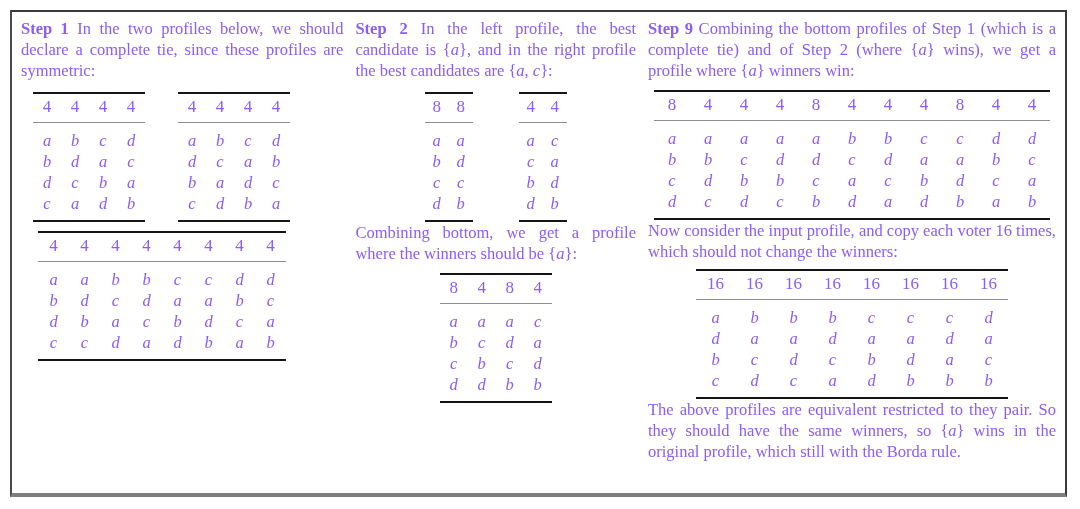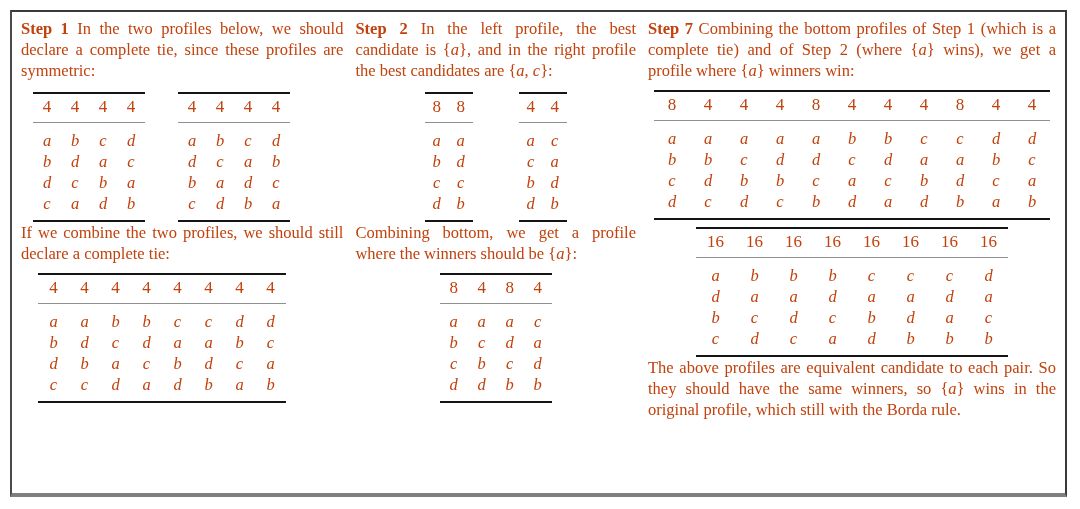--- a/index.html
+++ b/index.html
@@ -1,17 +1,17 @@
 <!DOCTYPE html>
 <html><head>
 <meta charset="utf-8">
 <style>
   html,body{margin:0;padding:0;background:#ffffff;}
   #canvas{position:relative;width:1080px;height:509px;background:#ffffff;overflow:hidden;
-          font-family:"Liberation Serif",serif;color:#c2410c;}
+          font-family:"Liberation Serif",serif;color:#8b5cf6;}
   #frame{position:absolute;left:10px;top:10px;width:1057px;height:487px;box-sizing:border-box;
          border:2px solid #3a3a3a;border-bottom:4px solid #7e7e7e;border-left:2px solid #4a4a4a;
          background:#ffffff;overflow:hidden;}
   #cols{display:flex;gap:12px;padding:6px 9px;}
   .col{box-sizing:border-box;}
   .col1{width:324px;}
   .col2{width:282px;}
   .col3{width:410px;}
   p.para{margin:0;text-align:justify;font-size:16.5px;line-height:21px;}
   .seg-b{font-weight:bold;}
@@ -117,21 +117,20 @@
                   <tr>
                     <td>c</td>
                     <td>d</td>
                     <td>b</td>
                     <td>a</td>
                   </tr>
                 </tbody>
               </table>
             </div>
         </div>
-        <p class="para mt"><span>If we combine the two profiles, we should still declare a complete tie:</span></p>
         <div class="bt cw31 comb1">
             <table>
               <thead>
                 <tr>
                   <th>4</th>
                   <th>4</th>
                   <th>4</th>
                   <th>4</th>
                   <th>4</th>
                   <th>4</th>
@@ -282,21 +281,21 @@
                     <td>b</td>
                     <td>b</td>
                   </tr>
                 </tbody>
               </table>
             </div>
         </div>
       </div>
 
       <div class="col col3">
-        <p class="para"><span class="seg-b">Step 7</span><span> Combining the bottom profiles of Step 1 (which is a complete tie) and of Step 2 (where </span><span>{</span><span class="seg-m">a</span><span>} wins), we get a profile where </span><span>{</span><span class="seg-m">a</span><span>} winners win:</span></p>
+        <p class="para"><span class="seg-b">Step 9</span><span> Combining the bottom profiles of Step 1 (which is a complete tie) and of Step 2 (where </span><span>{</span><span class="seg-m">a</span><span>} wins), we get a profile where </span><span>{</span><span class="seg-m">a</span><span>} winners win:</span></p>
         <div class="ctr mt2">
           <div class="bt cw36">
               <table>
                 <thead>
                   <tr>
                     <th>8</th>
                     <th>4</th>
                     <th>4</th>
                     <th>4</th>
                     <th>8</th>
@@ -358,20 +357,21 @@
                     <td>a</td>
                     <td>d</td>
                     <td>b</td>
                     <td>a</td>
                     <td>b</td>
                   </tr>
                 </tbody>
               </table>
             </div>
         </div>
+        <p class="para mt2"><span>Now consider the input profile, and copy each voter 16 times, which should not change the winners:</span></p>
         <div class="ctr mt3">
           <div class="bt cw39">
               <table>
                 <thead>
                   <tr>
                     <th>16</th>
                     <th>16</th>
                     <th>16</th>
                     <th>16</th>
                     <th>16</th>
@@ -418,18 +418,18 @@
                     <td>a</td>
                     <td>d</td>
                     <td>b</td>
                     <td>b</td>
                     <td>b</td>
                   </tr>
                 </tbody>
               </table>
             </div>
         </div>
-        <p class="para mt3"><span>The above profiles are equivalent candidate to each pair. So they should have the same winners, so </span><span>{</span><span class="seg-m">a</span><span>} wins in the original profile, which still with the Borda rule.</span></p>
+        <p class="para mt3"><span>The above profiles are equivalent restricted to they pair. So they should have the same winners, so </span><span>{</span><span class="seg-m">a</span><span>} wins in the original profile, which still with the Borda rule.</span></p>
       </div>
 
     </div>
   </div>
 </div>
 
 </body></html>

